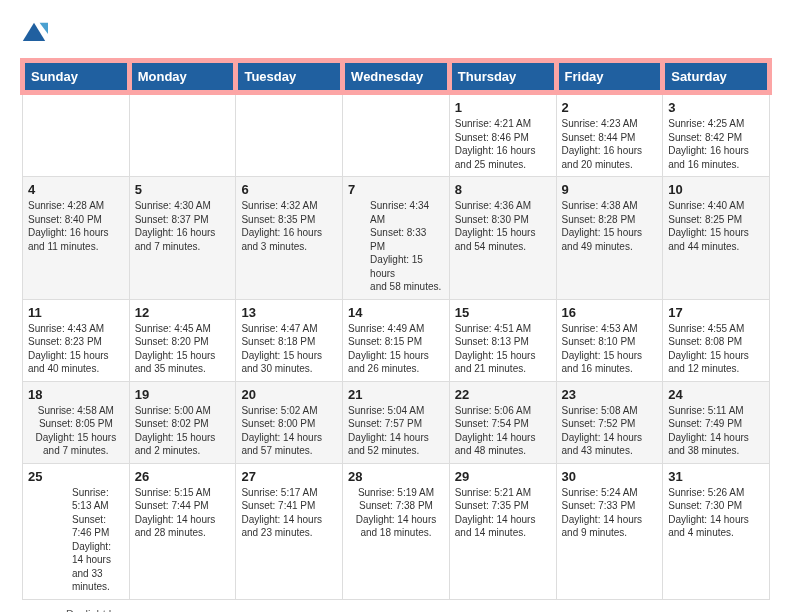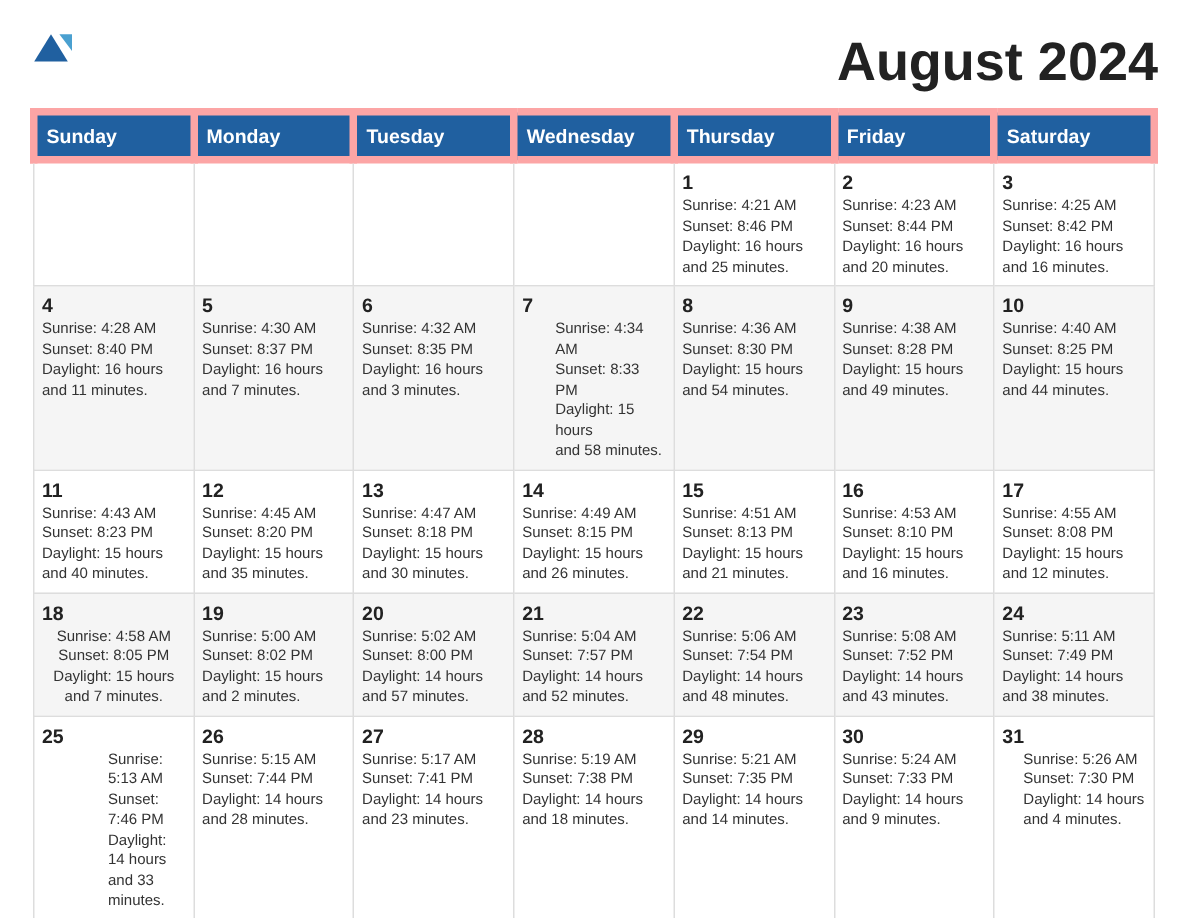--- a/index.html
+++ b/index.html
@@ -98,21 +98,20 @@
 <body>
 
 <div class="header">
   <div class="logo">
     <svg class="logo-icon" viewBox="0 0 40 40">
       <polygon points="20,4 36,30 4,30" fill="#2060a0"></polygon>
       <polygon points="28,4 40,4 40,20" fill="#4aa0d0"></polygon>
     </svg>
   </div>
   <div class="title-block">
-    <h1>August 2024</h1>
   </div>
 </div>
 
 <table>
   <thead>
     <tr>
     <th>Sunday</th>
         <th>Monday</th>
         <th>Tuesday</th>
         <th>Wednesday</th>
@@ -319,42 +318,42 @@
         </td>
         <td>
           <span class="day-num">27</span>
           <div class="day-info" style="white-space: pre-line;">Sunrise: 5:17 AM
 Sunset: 7:41 PM
 Daylight: 14 hours
 and 23 minutes.</div>
         </td>
         <td>
           <span class="day-num">28</span>
-          <div class="day-info" style="white-space: pre-line;">Sunrise: 5:19 AM
+          <div class="day-info" style="white-space: pre-line; text-align: center;">Sunrise: 5:19 AM
 Sunset: 7:38 PM
 Daylight: 14 hours
 and 18 minutes.</div>
         </td>
         <td>
           <span class="day-num">29</span>
           <div class="day-info" style="white-space: pre-line;">Sunrise: 5:21 AM
 Sunset: 7:35 PM
 Daylight: 14 hours
 and 14 minutes.</div>
         </td>
         <td>
           <span class="day-num">30</span>
           <div class="day-info" style="white-space: pre-line;">Sunrise: 5:24 AM
 Sunset: 7:33 PM
 Daylight: 14 hours
 and 9 minutes.</div>
         </td>
         <td>
           <span class="day-num">31</span>
-          <div class="day-info" style="white-space: pre-line; margin-left: 14px;">Sunrise: 5:26 AM
+          <div class="day-info" style="white-space: pre-line;">Sunrise: 5:26 AM
 Sunset: 7:30 PM
 Daylight: 14 hours
 and 4 minutes.</div>
         </td>
       </tr>
     </tbody>
 </table>
 
 <div class="footer">
   <span>Daylight hours</span>

